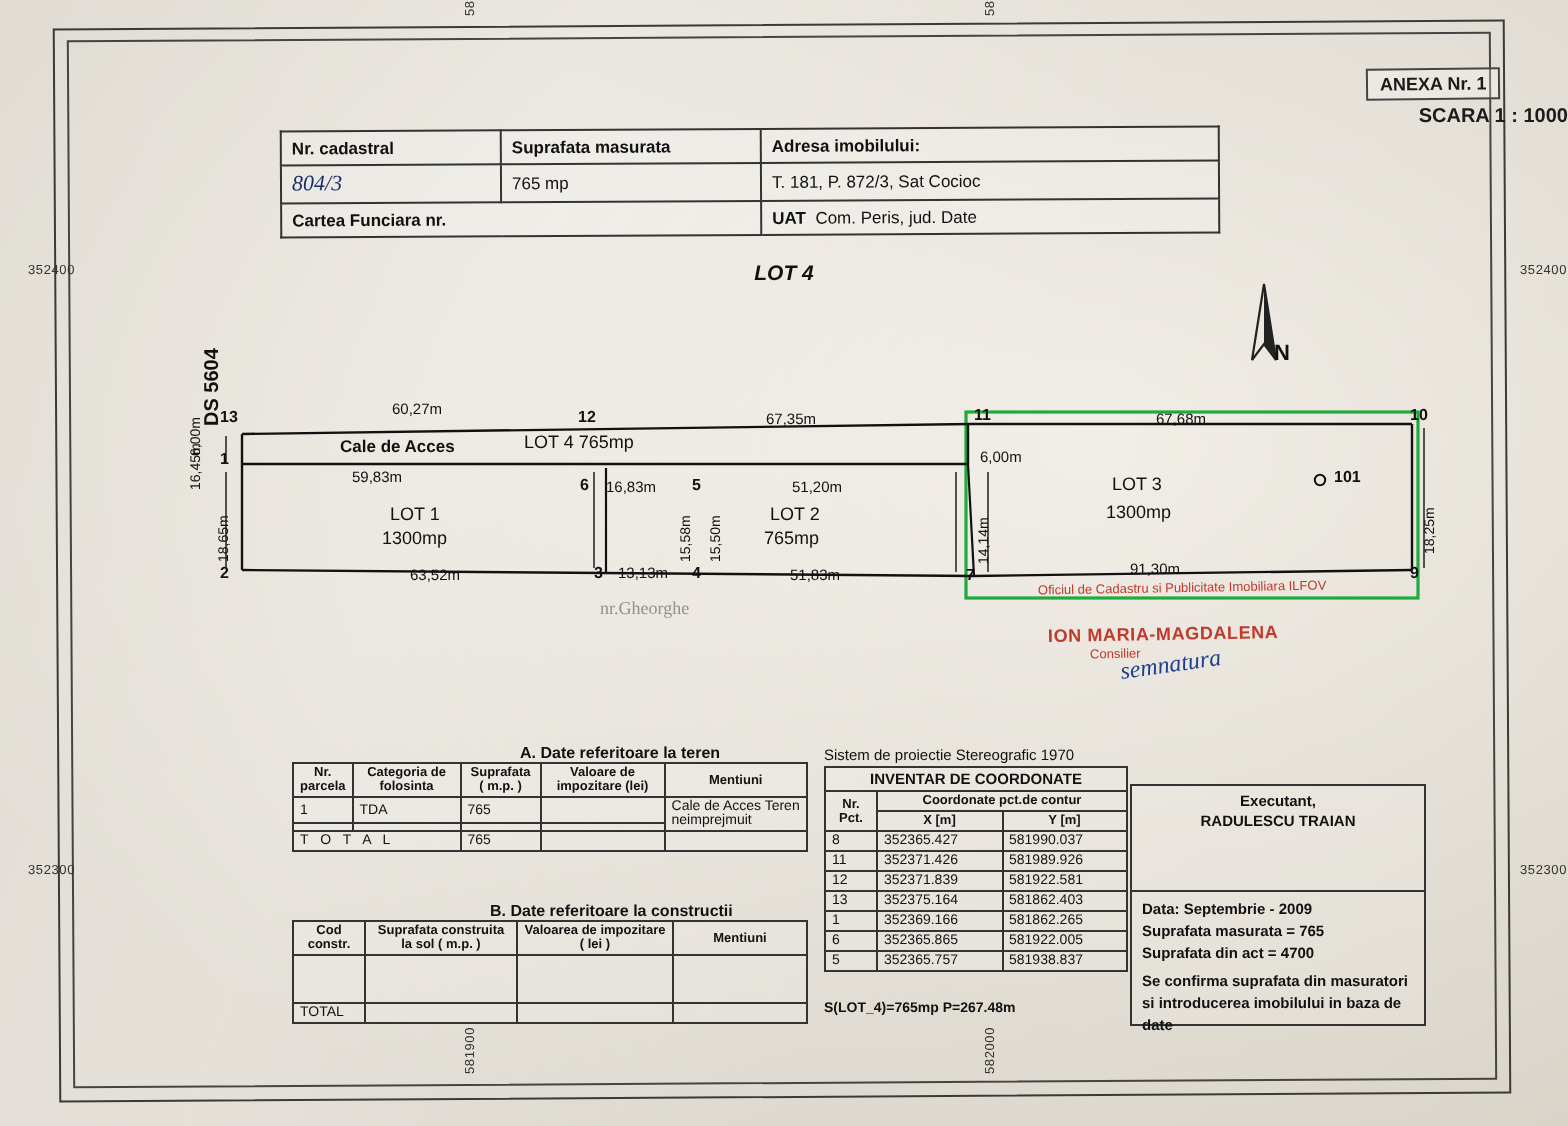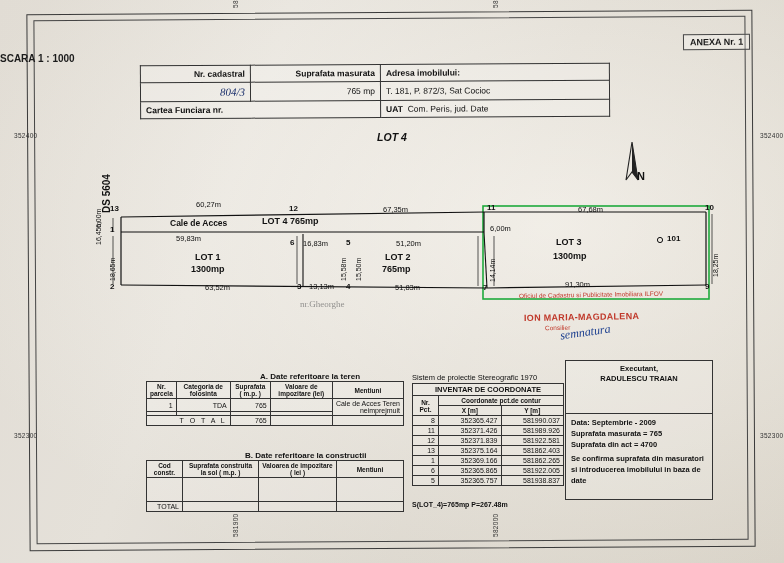--- a/index.html
+++ b/index.html
@@ -36,40 +36,40 @@
   .edge-label{
     position:absolute; font-size:6.5px; color:#333; letter-spacing:0.3px;
   }
 
   
   .title{
     position:absolute; left:0; right:0; top:36px; text-align:center;
     font-size:12.5px; font-weight:bold; color:#1b1b1b; letter-spacing:0.2px;
   }
   .subtitle{
-    position:absolute; left:0; right:0; top:53px; text-align:left;
+    position:absolute; left:0; right:0; top:53px; text-align:right;
     font-size:10px; font-weight:bold; color:#1b1b1b;
   }
   .anexa{
     position:absolute; right:34px; top:34px;
     font-size:9px; font-weight:bold; color:#1b1b1b;
     border:1px solid #444; padding:2px 6px; background:rgba(255,255,255,0.25);
     transform: rotate(-0.6deg);
   }
 
   
   table.info{
     position:absolute; left:140px; top:64px; width:470px;
     border-collapse:collapse; font-size:8.5px; color:#111;
     background:rgba(255,255,255,0.18);
     transform: rotate(-0.3deg);
   }
   table.info td{ border:1px solid #333; padding:3px 5px; height:17px; }
   .bold{ font-weight:bold; }
-  .center{ text-align:right; }
+  .center{ text-align:left; }
   .hand{
     font-family:"Liberation Serif", serif; font-style:italic;
     color:#1a2f6b; font-size:11px;
   }
 
   .lot4label{
     position:absolute; left:0; right:0; top:131px; text-align:center;
     font-size:10.5px; font-weight:bold; font-style:italic; color:#111;
   }
 
@@ -83,21 +83,21 @@
     position:absolute; left:101px; top:213px;
     font-size:10px; font-weight:bold; color:#111;
     transform: rotate(-90deg); transform-origin: left top;
     white-space:nowrap;
   }
 
   .vertex{ position:absolute; font-size:8px; font-weight:bold; color:#111; }
   .dim{ position:absolute; font-size:7.5px; color:#111; white-space:nowrap; }
   .dimv{ position:absolute; font-size:7px; color:#111; white-space:nowrap;
          transform: rotate(-90deg); transform-origin:left top; }
-  .lotname{ position:absolute; font-size:9px; font-weight:bold; color:#111; text-align:center; white-space:nowrap;}
+  .lotname{ position:absolute; font-size:9px; font-weight:normal; color:#111; text-align:center; white-space:nowrap;}
   .calea{ position:absolute; font-size:8.5px; font-weight:bold; color:#111; white-space:nowrap;}
 
   
   .stamp1{
     position:absolute; left:519px; top:291px; font-size:6.5px; color:#c0392b;
     transform: rotate(-1deg); white-space:nowrap;
   }
   .stamp2{
     position:absolute; left:524px; top:312px; font-size:9px; font-weight:bold;
     color:#c0392b; transform: rotate(-1deg); white-space:nowrap; letter-spacing:0.3px;
@@ -131,21 +131,21 @@
     position:absolute; border-collapse:collapse; font-size:7px; color:#111;
     background:rgba(255,255,255,0.15);
   }
   table.tbl td, table.tbl th{ border:1px solid #333; padding:1px 3px; font-weight:normal; }
   table.tbl th{ font-weight:bold; font-size:6.5px; }
 
   #tA{ left:146px; top:381px; width:258px; }
   #tB{ left:146px; top:460px; width:258px; }
   #tInv{ left:412px; top:383px; width:152px; }
   .execbox{
-    position:absolute; left:565px; top:360px; width:148px; height:140px;
+    position:absolute; left:565px; top:392px; width:148px; height:121px;
     border:1px solid #333; font-size:7.5px; color:#111;
     background:rgba(255,255,255,0.15);
   }
   .execbox .hdr{ text-align:center; font-weight:bold; padding:3px 2px 1px; line-height:1.35; }
   .execbox .line{ border-top:1px solid #333; margin-top:4px; padding:4px 5px; line-height:1.45; }
   .execbox .b{ font-weight:bold; }
 
   .sumline{
     position:absolute; left:412px; top:501px; font-size:7px; font-weight:bold; color:#111;
   }

